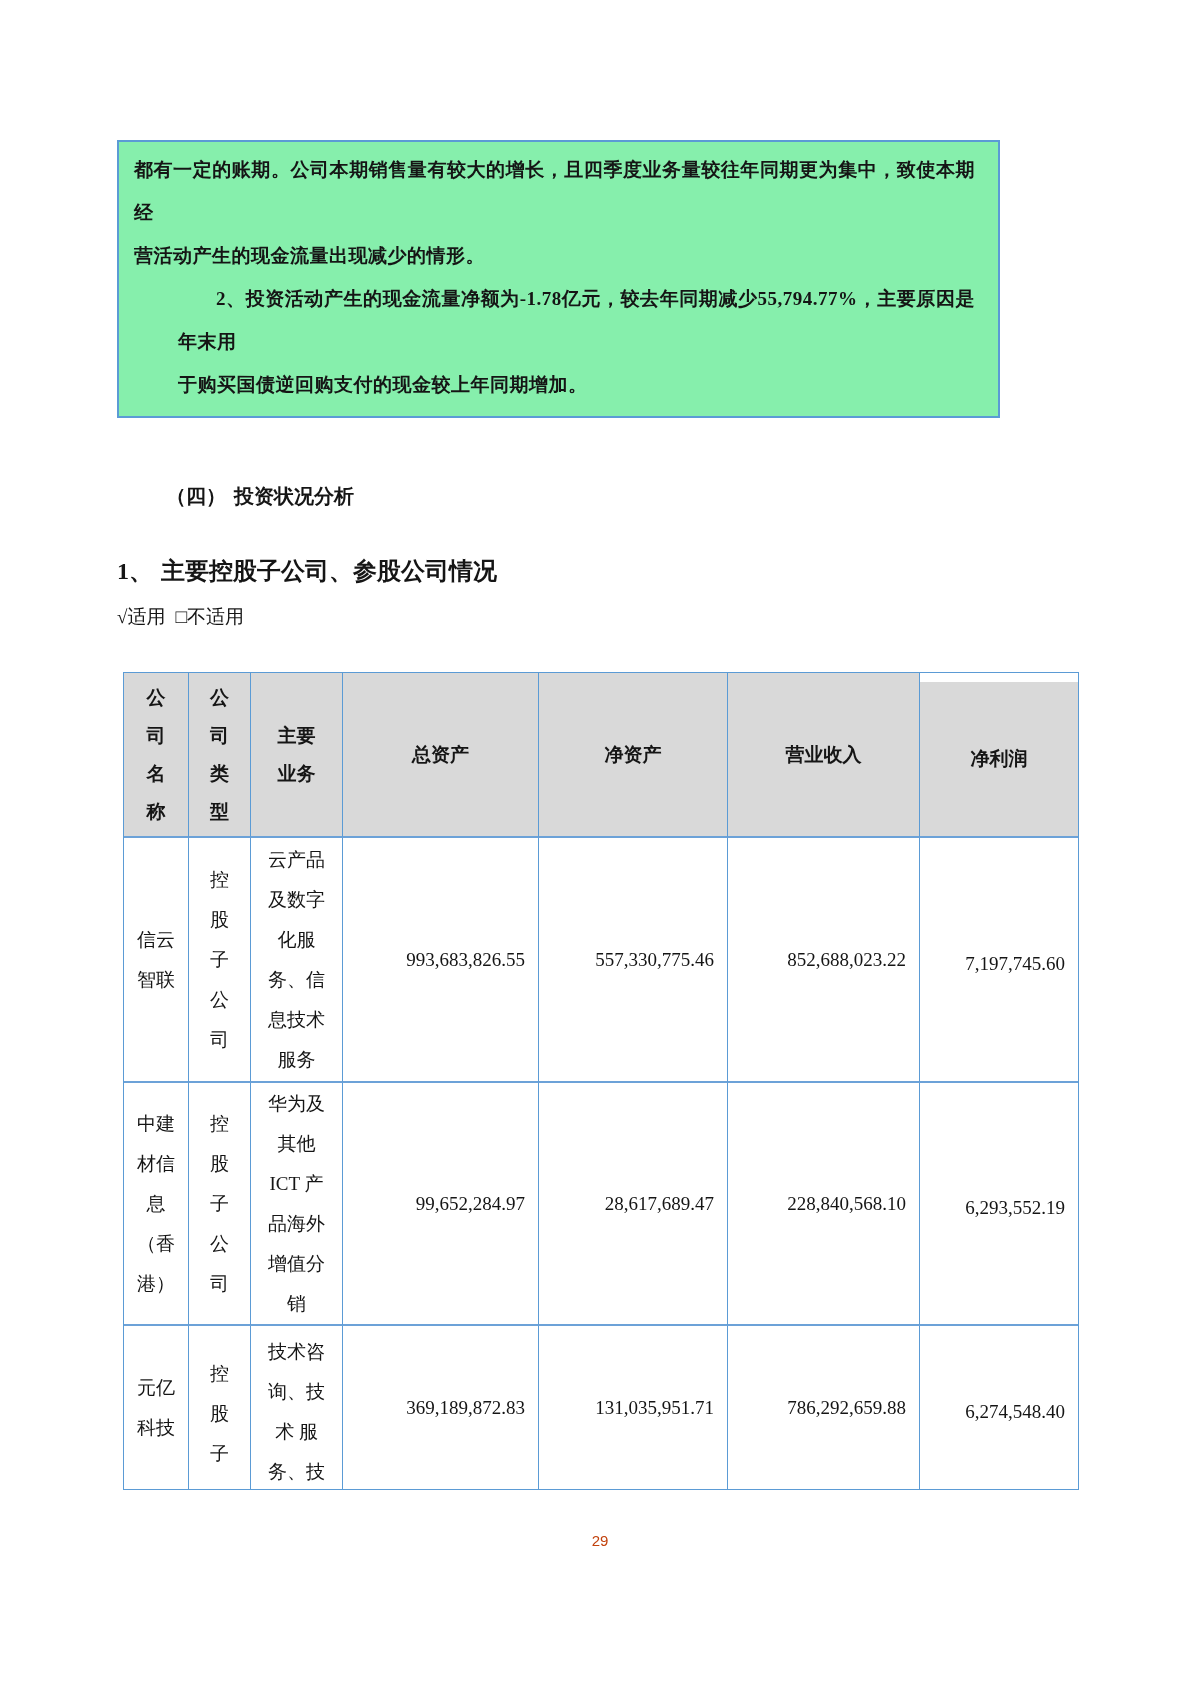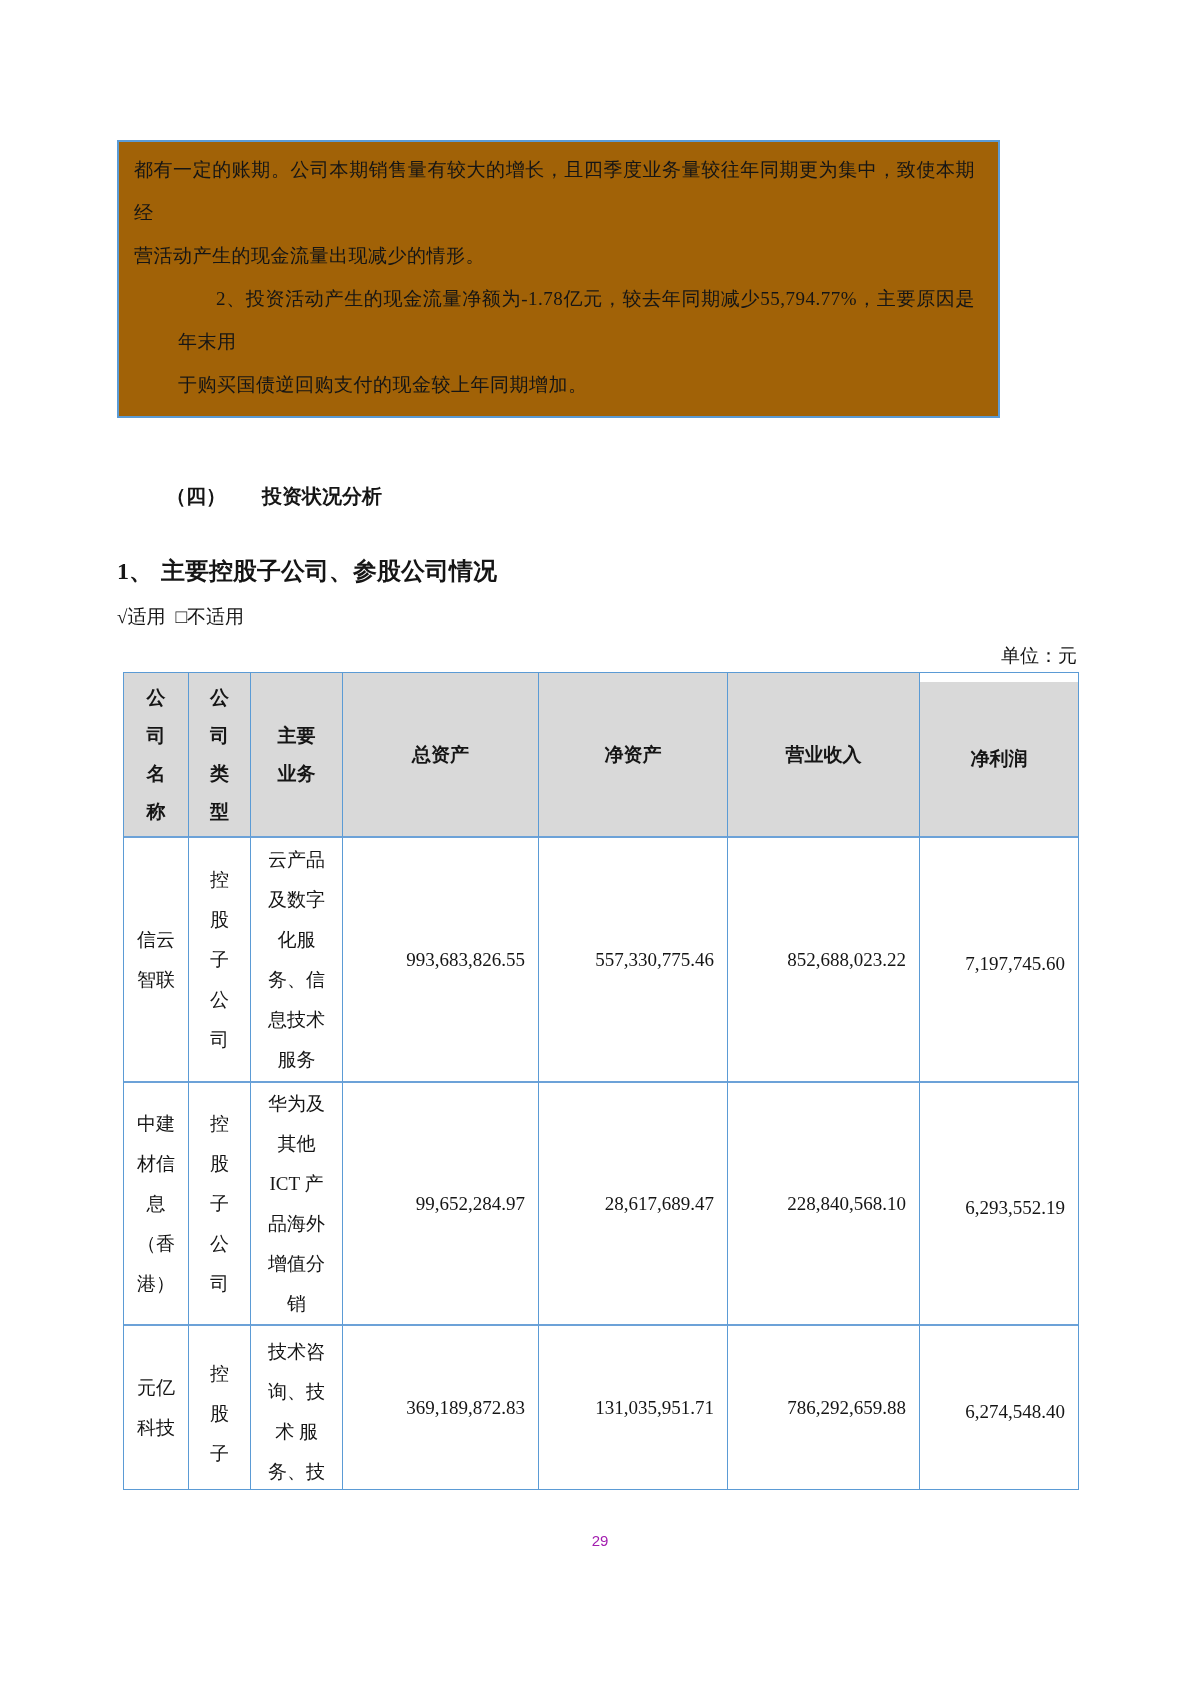--- a/index.html
+++ b/index.html
@@ -3,30 +3,30 @@
 <meta charset="utf-8">
 <style>
   html,body{margin:0;padding:0;background:#ffffff;}
   .page{
     position:relative;width:1200px;height:1696px;background:#ffffff;
     font-family:"Liberation Serif","DejaVu Serif",serif;color:#151515;overflow:hidden;
   }
   
   .intro{
     position:absolute;left:117px;top:140px;width:883px;box-sizing:border-box;
-    border:2px solid #5b9bd5;padding:6px 23px 10px 15px;background:#a16207;
+    border:2px solid #5b9bd5;padding:6px 23px 10px 15px;background:#86efac;font-weight:bold;
   }
   .intro p{
     margin:0;font-size:19px;line-height:43px;white-space:pre-line;
     text-align:justify;letter-spacing:0.5px;
   }
   .intro p.ind{text-indent:38px;margin-left:44px;}
   
   .h1{position:absolute;left:166px;top:483px;font-size:20px;font-weight:bold;}
-  .h1 .ttl{margin-left:36px;text-align:center;}
+  .h1 .ttl{margin-left:8px;text-align:center;}
   .h2{position:absolute;left:117px;top:555px;font-size:24px;font-weight:bold;}
   .h2 .ttl{margin-left:8px;}
   .apply{position:absolute;left:117px;top:604px;font-size:19px;}
   .apply .gap{margin-left:10px;}
   .unit{position:absolute;left:123px;top:643px;width:954px;text-align:right;font-size:19px;}
   
   .tbl{
     position:absolute;left:123px;top:672px;
     display:grid;
     grid-template-columns:65px 62px 92px 196px 189px 192px 158px;
@@ -39,21 +39,21 @@
     font-size:19px;white-space:pre-line;text-align:center;line-height:40px;
   }
   .cell.lastcol{border-right:none;margin-top:9px;}
   .cell.lastrow{border-bottom:none;}
   .hd{background:#d9d9d9;font-weight:bold;line-height:38px;}
   .num{justify-content:flex-end;padding-right:13px;white-space:nowrap;text-align:right;line-height:22px;}
   .topalign{align-items:flex-start;padding-top:28px;}
   .topalign2{align-items:flex-start;padding-top:6px;}
   .pgnum{
     position:absolute;left:0;top:1532px;width:1200px;text-align:center;
-    font-size:15px;font-family:"Liberation Sans","DejaVu Sans",sans-serif;color:#a21caf;
+    font-size:15px;font-family:"Liberation Sans","DejaVu Sans",sans-serif;color:#c2410c;
   }
 </style>
 </head>
 <body>
 
 <div class="page">
 
   <div class="intro">
     <p>都有一定的账期。公司本期销售量有较大的增长，且四季度业务量较往年同期更为集中，致使本期经
 营活动产生的现金流量出现减少的情形。</p>
@@ -66,21 +66,20 @@
   </div>
 
   <div class="h2">
     <span>1、</span><span class="ttl">主要控股子公司、参股公司情况</span>
   </div>
 
   <div class="apply">
     <span>√</span><span>适用</span><span class="gap">□</span><span>不适用</span>
   </div>
 
-  <div class="unit">单位：元</div>
 
   <div class="tbl">
 
     <div class="cell hd">公
 司
 名
 称</div>
     <div class="cell hd">公
 司
 类

